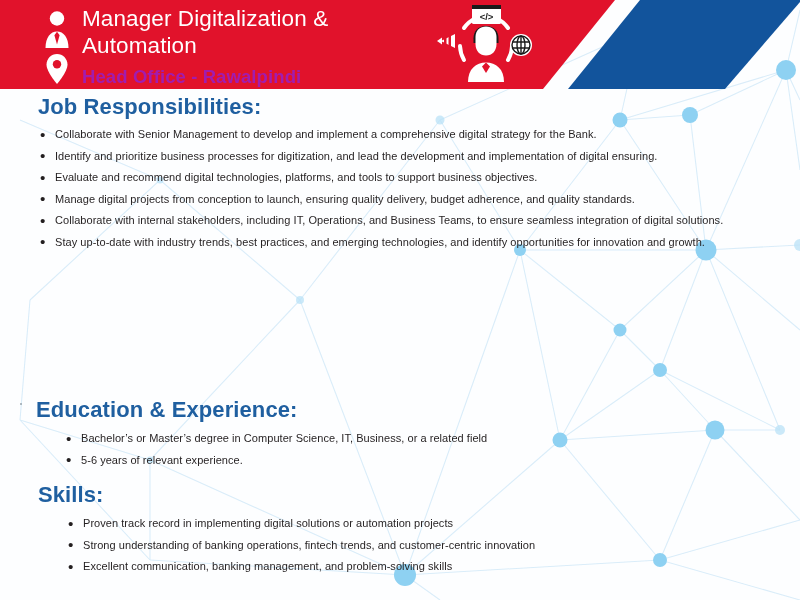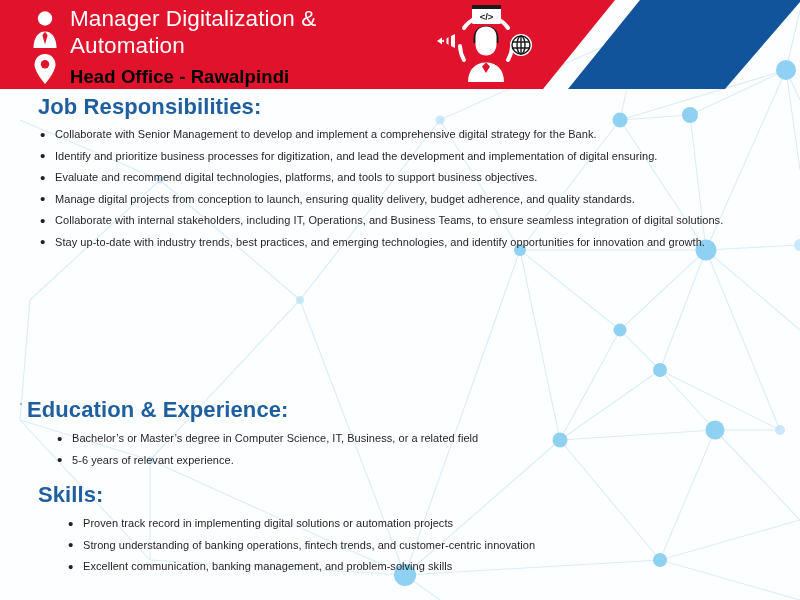--- a/index.html
+++ b/index.html
@@ -47,21 +47,21 @@
     position: absolute;
     top: 0;
     left: 0;
     width: 800px;
     height: 90px;
   }
 
   .header-content {
     position: absolute;
     top: 0;
-    left: 0;
+    left: 12px;
     width: 560px;
     height: 89px;
     z-index: 3;
   }
 
   .hdr-icon-col {
     position: absolute;
     left: 26px;
     top: 6px;
     width: 40px;
@@ -87,21 +87,21 @@
   .job-title {
     color: #ffffff;
     font-size: 22.5px;
     font-weight: 400;
     line-height: 27px;
     letter-spacing: 0.1px;
     white-space: pre-line;
     margin: 0;
   }
   .job-location {
-    color: #000000;
+    color: #a21caf;
     font-size: 18.5px;
     font-weight: 700;
     line-height: 22px;
     letter-spacing: 0.1px;
     margin: 0;
     padding-top: 7px;
   }
 
   
   #content {
@@ -155,21 +155,21 @@
     left: 38px;
     top: 4px;
     width: 745px;
   }
   #sec-responsibilities .section-heading { margin-bottom: 4px; }
   #sec-responsibilities .bullet-list { padding-left: 0px; }
 
   
   #sec-education {
     position: absolute;
-    left: 27px;
+    left: 36px;
     top: 307px;
     width: 740px;
   }
   #sec-education .section-heading { margin-bottom: 5px; }
   #sec-education .bullet-list { padding-left: 28px; }
 
   
   #sec-skills {
     position: absolute;
     left: 38px;

